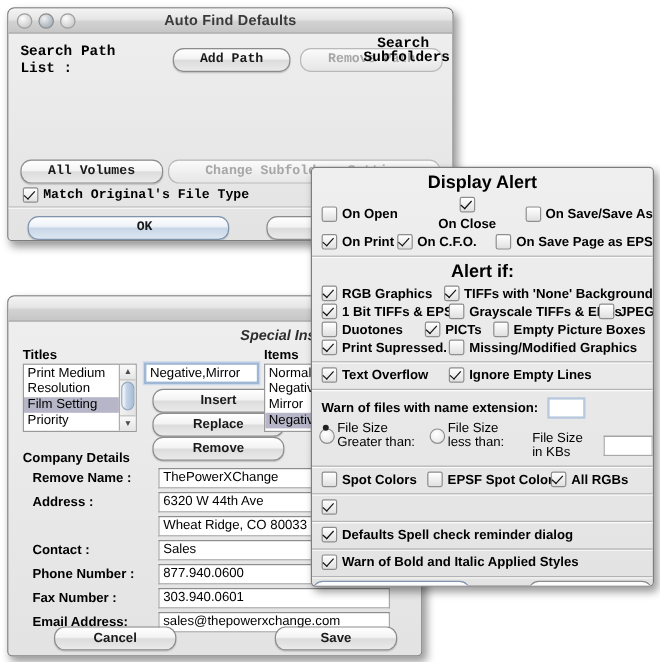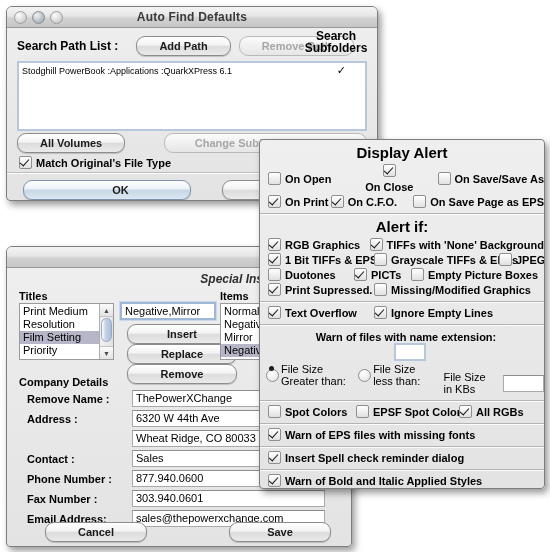--- a/index.html
+++ b/index.html
@@ -114,21 +114,21 @@
   .rb.on:after{
     content:"";position:absolute;left:3px;top:3px;
     width:5px;height:5px;border-radius:50%;background:#1f1f1f;
   }
   .rbw{position:relative;display:flex;align-items:center;}
   .chk-row{display:flex;align-items:center;gap:4px;white-space:nowrap;}
   .chk-row span.lbl{font-size:11px;font-weight:bold;color:#000;}
 
   
   #win-autofind{left:6px;top:6px;width:370px;height:193px;}
-  #win-autofind .body{padding:0;height:140px;position:relative;}
+  #win-autofind .body{padding:0;height:140px;position:relative;font-family:Liberation Mono, monospace;}
   .afd-row1{position:absolute;left:10px;top:8px;right:8px;display:flex;align-items:center;}
   .afd-label{font-size:12px;font-weight:bold;margin-right:6px;}
   .afd-subf{
     position:absolute;right:8px;top:2px;width:66px;
     text-align:center;font-size:12px;font-weight:bold;line-height:12px;color:#000;
   }
   .pathlist{
     position:absolute;left:10px;top:33px;width:346px;height:66px;
     background:#fff;border:2px solid #b7c7dc;
   }
@@ -214,26 +214,20 @@
       <span class="afd-label">Search Path List :</span>
       <span class="btn wide" style="margin-left:12px;">Add Path</span>
       <span class="btn wide disabled" style="margin-left:8px;">Remove Path</span>
     </div>
 
     <div class="afd-subf">
       <div>Search</div>
       <div>Subfolders</div>
     </div>
 
-    <div class="pathlist">
-      <div class="pathrow">
-        <span>Stodghill PowerBook :Applications :QuarkXPress 6.1</span>
-        <span class="tick">✓</span>
-      </div>
-    </div>
 
     <div class="afd-row2">
       <span class="btn wide">All Volumes</span>
       <span class="btn disabled" style="padding:0 30px;">Change Subfolders Setting</span>
     </div>
 
     <div class="afd-match chk-row">
       <span class="cb on"></span>
       <span class="lbl">Match Original's File Type</span>
     </div>
@@ -415,21 +409,21 @@
         <span class="lbl">Text Overflow</span>
       </span>
       <span class="chk-row">
         <span class="cb on"></span>
         <span class="lbl">Ignore Empty Lines</span>
       </span>
     </div>
   </div>
 
   <div class="grp">
-    <div class="da-line" style="padding-top:3px;flex-direction:column;">
+    <div class="da-line" style="padding-top:3px;">
       <span class="lbl" style="font-size:11px;font-weight:bold;">Warn of files with name extension:</span>
       <span class="inline-field" style="width:28px;margin-left:7px;"></span>
     </div>
     <div class="da-line" style="padding-left:6px;align-items:flex-start;">
       <span style="display:flex;gap:2px;">
         <span class="rbw">
           <span class="rb on"></span>
           <span class="lbl" style="margin-left:2px;">File Size Greater than:</span>
         </span>
         <span class="rbw">
@@ -458,30 +452,29 @@
         <span class="cb on"></span>
         <span class="lbl">All RGBs</span>
       </span>
     </div>
   </div>
 
   <div class="grp">
     <div class="da-line">
       <span class="chk-row">
         <span class="cb on"></span>
-        <span class="lbl">Warn of EPS files with missing fonts</span>
-      </span>
-    </div>
-  </div>
-
-  <div class="grp">
-    <div class="da-line">
-      <span class="chk-row">
-        <span class="cb on"></span>
-        <span class="lbl">Insert Spell check reminder dialog</span>
+      </span>
+    </div>
+  </div>
+
+  <div class="grp">
+    <div class="da-line">
+      <span class="chk-row">
+        <span class="cb on"></span>
+        <span class="lbl">Defaults Spell check reminder dialog</span>
       </span>
     </div>
   </div>
 
   <div class="grp">
     <div class="da-line">
       <span class="chk-row">
         <span class="cb on"></span>
         <span class="lbl">Warn of Bold and Italic Applied Styles</span>
       </span>

